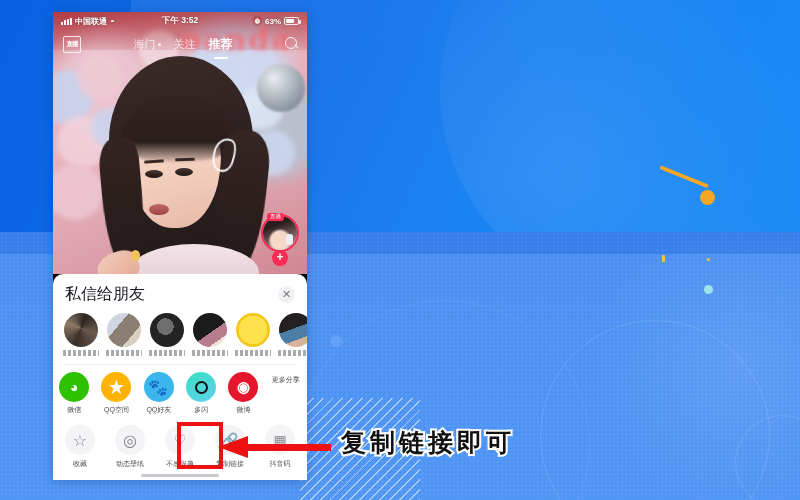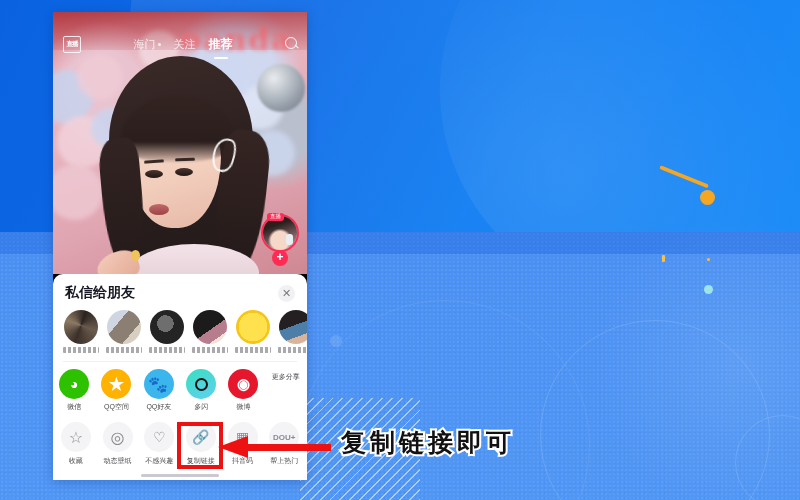--- a/index.html
+++ b/index.html
@@ -247,21 +247,21 @@
   
   .sheet {
     position:absolute; left:0; top:262px; width:254px; height:206px;
     background:#fff; border-radius:10px 10px 0 0; z-index:7;
     display:flex; flex-direction:column;
   }
   .sheet-head {
     display:flex; align-items:center; justify-content:space-between;
     padding:10px 12px 6px 12px;
   }
-  .sheet-title { font-size:14px; color:#161823; font-weight:700; }
+  .sheet-title { font-size:16px; color:#161823; font-weight:400; }
   .sheet-close {
     width:17px; height:17px; border-radius:50%; background:#f1f1f3;
     display:flex; align-items:center; justify-content:center;
     color:#78797f; font-size:11px; line-height:1;
   }
   .friends { display:flex; gap:7px; padding:2px 10px 8px 10px; overflow:hidden; }
   .friend { width:36px; flex:0 0 36px; text-align:center; }
   .fr-av {
     width:34px; height:34px; border-radius:50%; margin:0 auto;
     overflow:hidden; position:relative;
@@ -363,20 +363,40 @@
       <div class="bangs"></div>
       <div class="hair-strandL"></div>
       <div class="hair-strandR"></div>
       <div class="hairclip"></div>
       <div class="shoulder"></div>
       <div class="hand"></div>
       <div class="nail"></div>
     </div>
   </div>
 
+  <div class="statusbar">
+    <div class="sb-left">
+      <span class="sig">
+          <i></i>
+          <i></i>
+          <i></i>
+          <i></i>
+        </span>
+      <span>中国联通</span>
+      <span style="font-size:8px;">◓</span>
+    </div>
+    <div class="sb-center">下午 3:52</div>
+    <div class="sb-right">
+      <span style="font-size:7px;">⏰</span>
+      <span>63%</span>
+      <span class="batt">
+          <i></i>
+        </span>
+    </div>
+  </div>
 
   <div class="navbar">
     <div class="live-btn">直播</div>
     <div class="tabs">
       <div class="tab">
         <span>海门</span><span class="dot"></span>
       </div>
       <div class="tab">关注</div>
       <div class="tab active">推荐</div>
     </div>
@@ -475,24 +495,20 @@
         <div class="act-ic" style="font-size:14px;">♡</div>
         <div class="act-lb">不感兴趣</div>
       </div>
       <div class="action">
         <div class="act-ic" style="font-size:14px;">🔗</div>
         <div class="act-lb">复制链接</div>
       </div>
       <div class="action">
         <div class="act-ic" style="font-size:14px;">▦</div>
         <div class="act-lb">抖音码</div>
-      </div>
-      <div class="action">
-        <div class="act-ic" style="font-size:8px;font-weight:bold;">DOU+</div>
-        <div class="act-lb">帮上热门</div>
       </div>
     </div>
 
     <div class="home-ind"></div>
   </div>
 </div>
 
 <div class="redbox"></div>
 <div class="arrow">
   <div class="arrow-shaft"></div>

